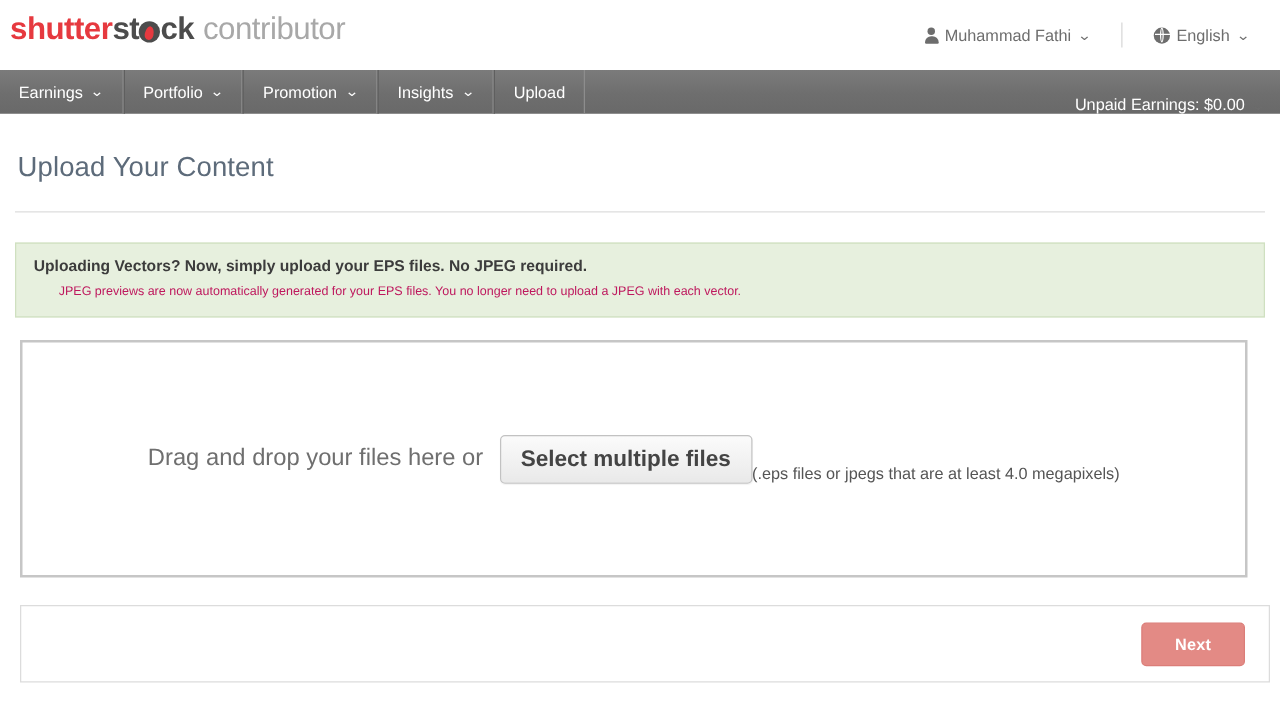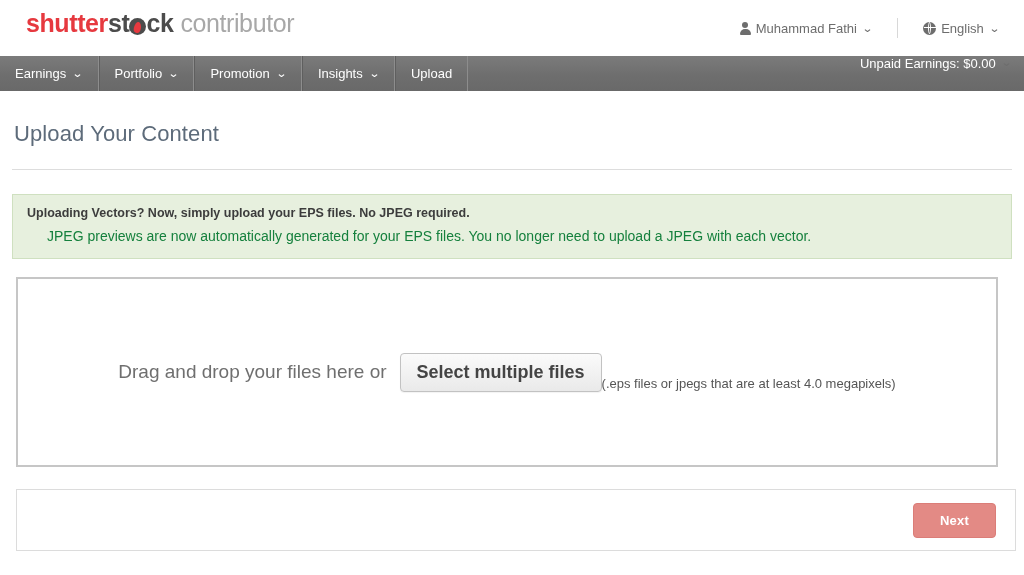--- a/index.html
+++ b/index.html
@@ -16,21 +16,21 @@
   
   .top-header {
     position: relative;
     height: 56px;
     background: #ffffff;
     display: flex;
     align-items: center;
   }
   .logo {
     position: absolute;
-    left: 26px;
+    left: 8px;
     top: 11px;
     font-size: 25px;
     letter-spacing: -0.4px;
     white-space: nowrap;
     line-height: 1;
   }
   .logo-shutter {
     color: #e6393f;
     font-weight: bold;
   }
@@ -164,21 +164,21 @@
     cursor: pointer;
     border-right: 1px solid #8d8d8d;
     border-left: 1px solid #5f5f5f;
     white-space: nowrap;
   }
   .nav-item:first-child { border-left: none; }
   .nav-item .caret { color: #ffffff; margin-left: 7px; }
   .nav-right {
     margin-left: auto;
     display: flex;
-    align-items: flex-start;
+    align-items: flex-end;
     padding-right: 13px;
     font-size: 13px;
     color: #ffffff;
     cursor: pointer;
     white-space: nowrap;
   }
 
   
   .content {
     padding: 0 12px;
@@ -205,22 +205,22 @@
     margin: 0 0 18px 0;
     width: 1000px;
   }
   .notice-head {
     font-size: 12.5px;
     font-weight: bold;
     color: #3c3c3c;
     margin-bottom: 8px;
   }
   .notice-body {
-    font-size: 14px;
-    color: #15803d;
+    font-size: 10px;
+    color: #be185d;
     padding-left: 20px;
   }
 
   
   .dropzone {
     width: 982px;
     height: 190px;
     border: 2px solid #c6c6c6;
     background: #ffffff;
     margin: 0 0 22px 4px;

